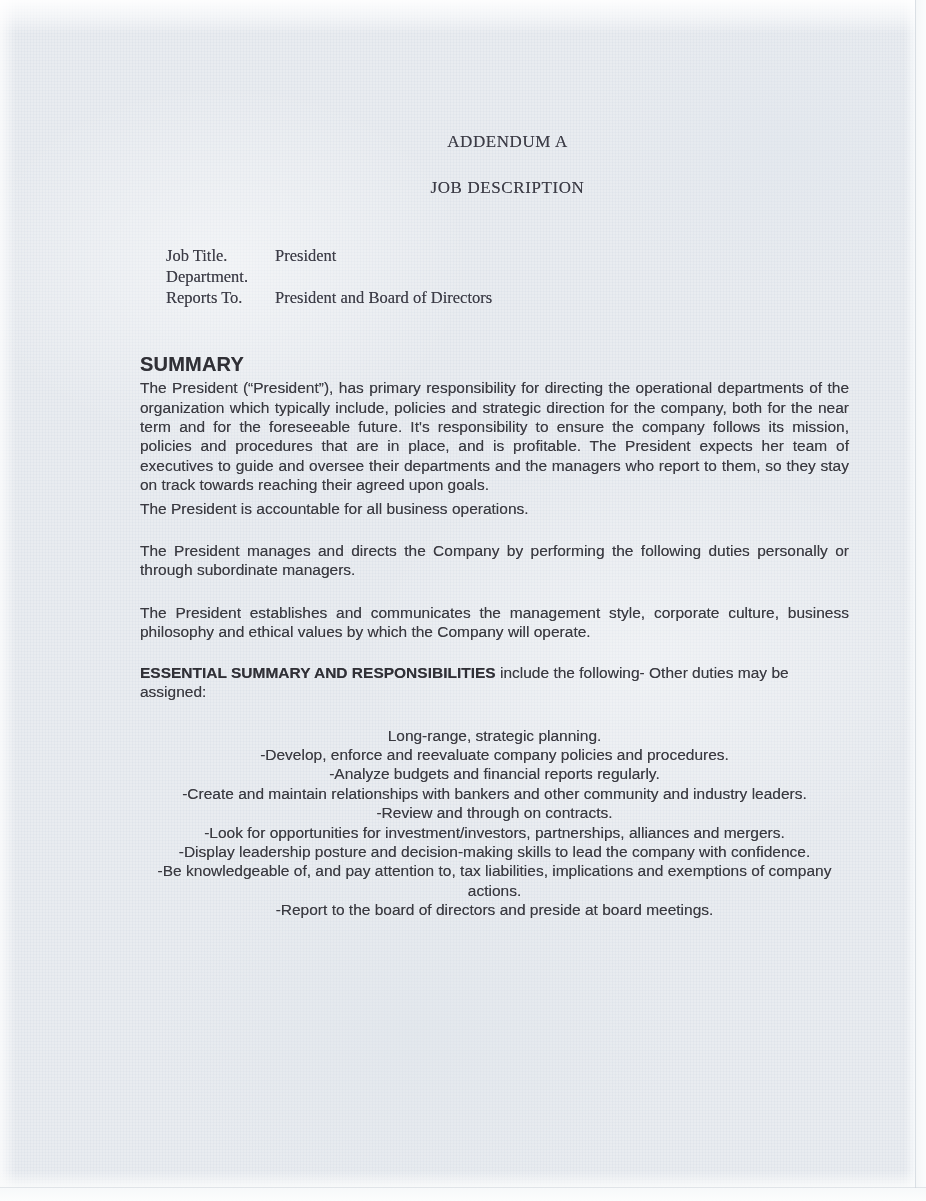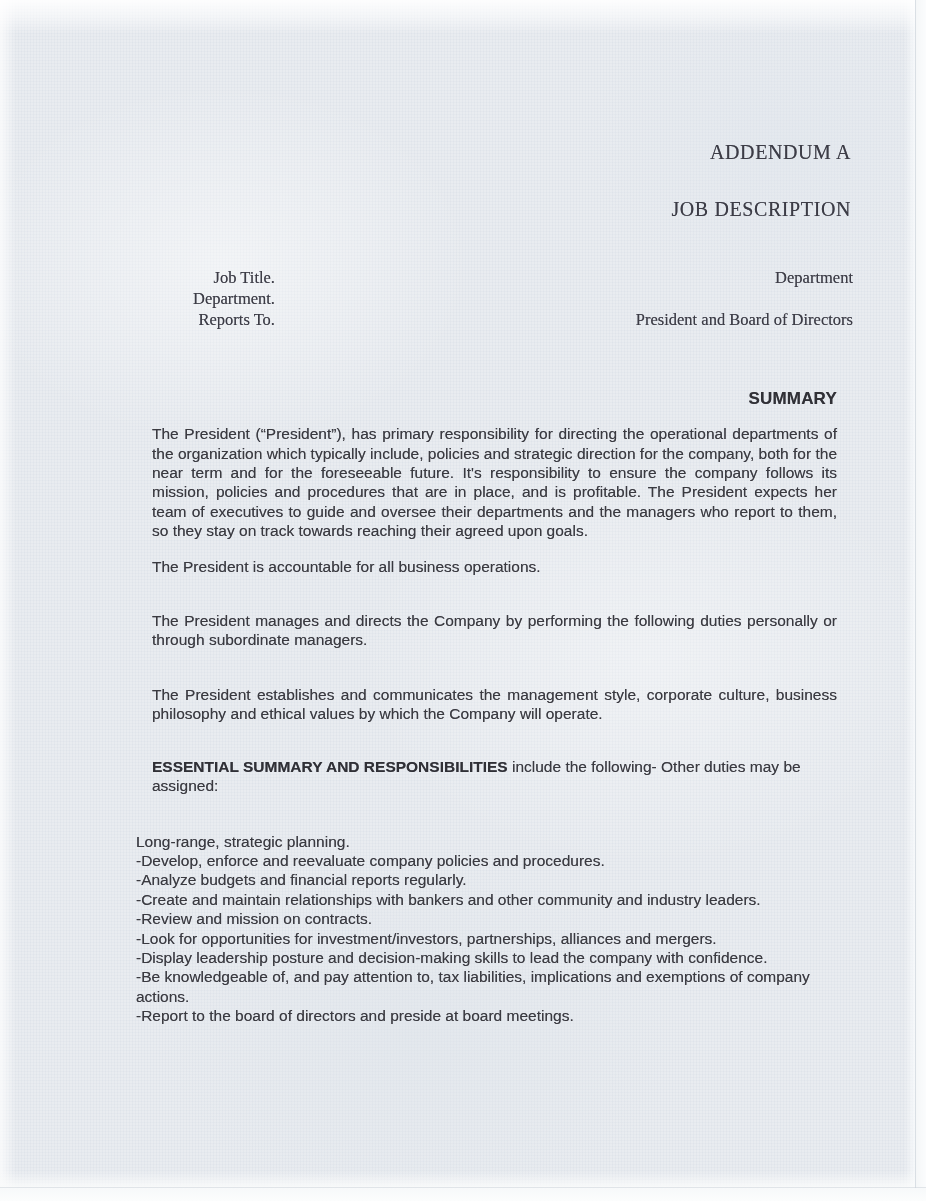--- a/index.html
+++ b/index.html
@@ -27,56 +27,56 @@
     background:linear-gradient(to right, rgba(214,220,226,.9) 0 1px, #f5f7f8 1px, #fbfcfd);}
   .edge-bottom{position:absolute;left:0;bottom:0;width:100%;height:14px;
     background:linear-gradient(to bottom, rgba(205,211,218,.55) 0 1px, #f7f9fa 1px, #fcfdfd);}
   .content{
     position:absolute;left:136px;top:0;width:717px;
     font-size:15.5px;line-height:19.4px;
     text-shadow:0 0 .6px rgba(45,45,58,.55);
   }
   .h-serif{
     font-family:"Liberation Serif","DejaVu Serif",serif;
-    font-weight:normal;font-size:20px;letter-spacing:.6px;
-    color:#3c3c46;text-align:right;position:relative;left:13px;
-    margin:15px;
+    font-weight:normal;font-size:17px;letter-spacing:.6px;
+    color:#3c3c46;text-align:center;position:relative;left:13px;
+    margin:4px;
   }
   .h1{padding-top:128px;}
   .h2{padding-top:23px;}
   .info{
     margin-top:47px;padding-left:30px;
     font-family:"Liberation Serif","DejaVu Serif",serif;
-    font-size:16.5px;line-height:21px;color:#3c3c46;text-align:right;
+    font-size:16.5px;line-height:21px;color:#3c3c46;
   }
   .info-row{display:grid;grid-template-columns:109px 1fr;}
-  .sec-head{margin:16px;padding-top:43px;font-weight:bold;font-size:17px;letter-spacing:.2px;color:#303036;text-align:right;}
-  p{margin:16px;}
+  .sec-head{margin:4px;padding-top:43px;font-weight:bold;font-size:20px;letter-spacing:.2px;color:#303036;}
+  p{margin:4px;}
   .just{text-align:justify;}
   .gap-sm{padding-top:19px;}
   .gap-md{padding-top:17px;}
-  .duties{padding-top:20px;}
+  .duties{padding-top:20px;text-align:center;}
   b{color:#303036;}
 </style>
 </head>
 <body>
 
 <div class="scan">
   <div class="edge-right"></div>
   <div class="edge-bottom"></div>
 
   <div class="content">
 
     <div class="h-serif h1">ADDENDUM A</div>
     <div class="h-serif h2">JOB DESCRIPTION</div>
 
     <div class="info">
       <div class="info-row">
         <span>Job Title.</span>
-        <span>Department</span>
+        <span>President</span>
       </div>
       <div class="info-row">
         <span>Department.</span>
       </div>
       <div class="info-row">
         <span>Reports To.</span>
         <span>President and Board of Directors</span>
       </div>
     </div>
 
@@ -88,21 +88,21 @@
 
     <p class="just gap-sm">The President establishes and communicates the management style, corporate culture, business philosophy and ethical values by which the Company will operate.</p>
 
     <p class="gap-md"><b>ESSENTIAL SUMMARY AND RESPONSIBILITIES</b><span> include the following- Other duties may be assigned:</span></p>
 
     <div class="duties">
       <div>Long-range, strategic planning.</div>
       <div>-Develop, enforce and reevaluate company policies and procedures.</div>
       <div>-Analyze budgets and financial reports regularly.</div>
       <div>-Create and maintain relationships with bankers and other community and industry leaders.</div>
-      <div>-Review and mission on contracts.</div>
+      <div>-Review and through on contracts.</div>
       <div>-Look for opportunities for investment/investors, partnerships, alliances and mergers.</div>
       <div>-Display leadership posture and decision-making skills to lead the company with confidence.</div>
       <div>-Be knowledgeable of, and pay attention to, tax liabilities, implications and exemptions of company actions.</div>
       <div>-Report to the board of directors and preside at board meetings.</div>
     </div>
 
   </div>
 </div>
 
 </body></html>

